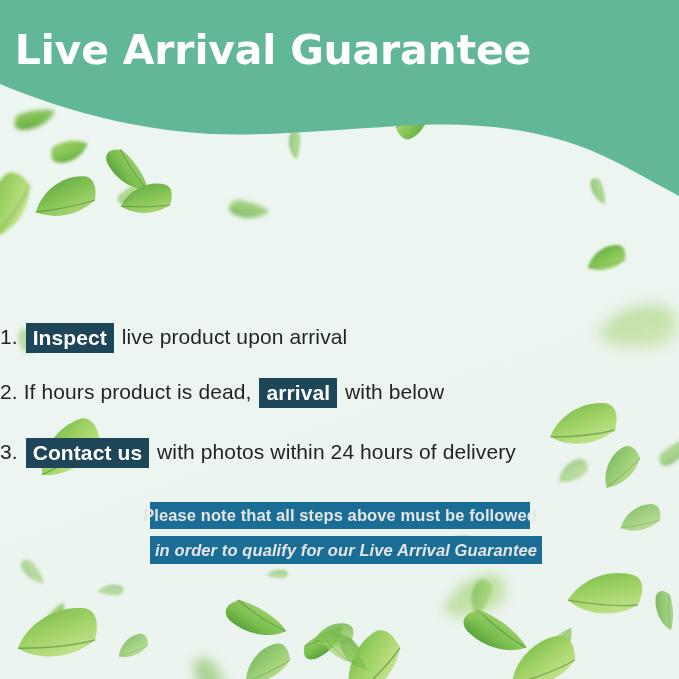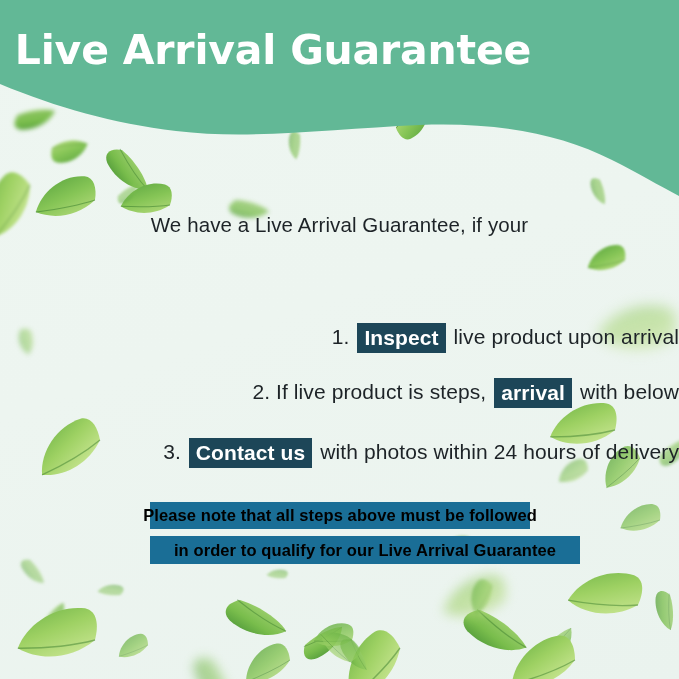--- a/index.html
+++ b/index.html
@@ -65,21 +65,21 @@
     font-family: "Liberation Sans", sans-serif;
     letter-spacing: 0.1px;
   }
   #intro div { white-space: nowrap; }
 
   
   .step {
     position: absolute;
     left: 0;
     width: 679px;
-    text-align: right;
+    text-align: left;
     color: #1d2327;
     font-size: 21px;
     line-height: 30px;
     white-space: nowrap;
     letter-spacing: 0.1px;
   }
   #step-1 { top: 322px; }
   #step-2 { top: 377px; }
   #step-3 { top: 437px; }
 
@@ -93,41 +93,42 @@
     line-height: 25px;
     vertical-align: baseline;
     position: relative;
     top: 1px;
   }
 
   
   .note-bar {
     position: absolute;
     background: #1a6e96;
-    color: #000000;
+    color: #e5e5e5;
     font-weight: bold;
     font-size: 16.5px;
     text-align: center;
     white-space: nowrap;
     letter-spacing: 0.1px;
     display: flex;
     align-items: center;
     justify-content: center;
   }
   #note-bar-1 {
     left: 150px;
     top: 502px;
     width: 380px;
     height: 27px;
   }
   #note-bar-2 {
     left: 150px;
     top: 536px;
-    width: 430px;
+    width: 392px;
     height: 28px;
+    font-style: italic;
   }
 </style>
 </head>
 <body>
 
 <div id="poster">
 
   <svg id="leaf-layer" viewBox="0 0 679 679" xmlns="http://www.w3.org/2000/svg">
     <defs>
       <linearGradient id="lg1" x1="0%" y1="0%" x2="100%" y2="100%">
@@ -310,30 +311,29 @@
     <path d="M0,0 L679,0 L679,196
              C660,186 636,172 612,160
              C560,134 498,122 420,125
              C330,129 250,140 176,131
              C112,123 58,108 0,84 Z" fill="#62b896"></path>
   </svg>
 
   <div id="banner-title">Live Arrival Guarantee</div>
 
   <div id="intro">
-    <div>We have a Live Arrival Guarantee, if your</div>
   </div>
 
   <div class="step" id="step-1"><span>1.</span>
     <span class="hl">Inspect</span>
     <span>live product upon arrival</span>
   </div>
 
   <div class="step" id="step-2"><span>2.</span>
-    <span>If live product is steps,</span>
+    <span>If hours product is dead,</span>
     <span class="hl">arrival</span>
     <span>with below</span>
   </div>
 
   <div class="step" id="step-3"><span>3.</span>
     <span class="hl">Contact us</span>
     <span>with photos within 24 hours of delivery</span>
   </div>
 
   <div class="note-bar" id="note-bar-1">Please note that all steps above must be followed</div>

